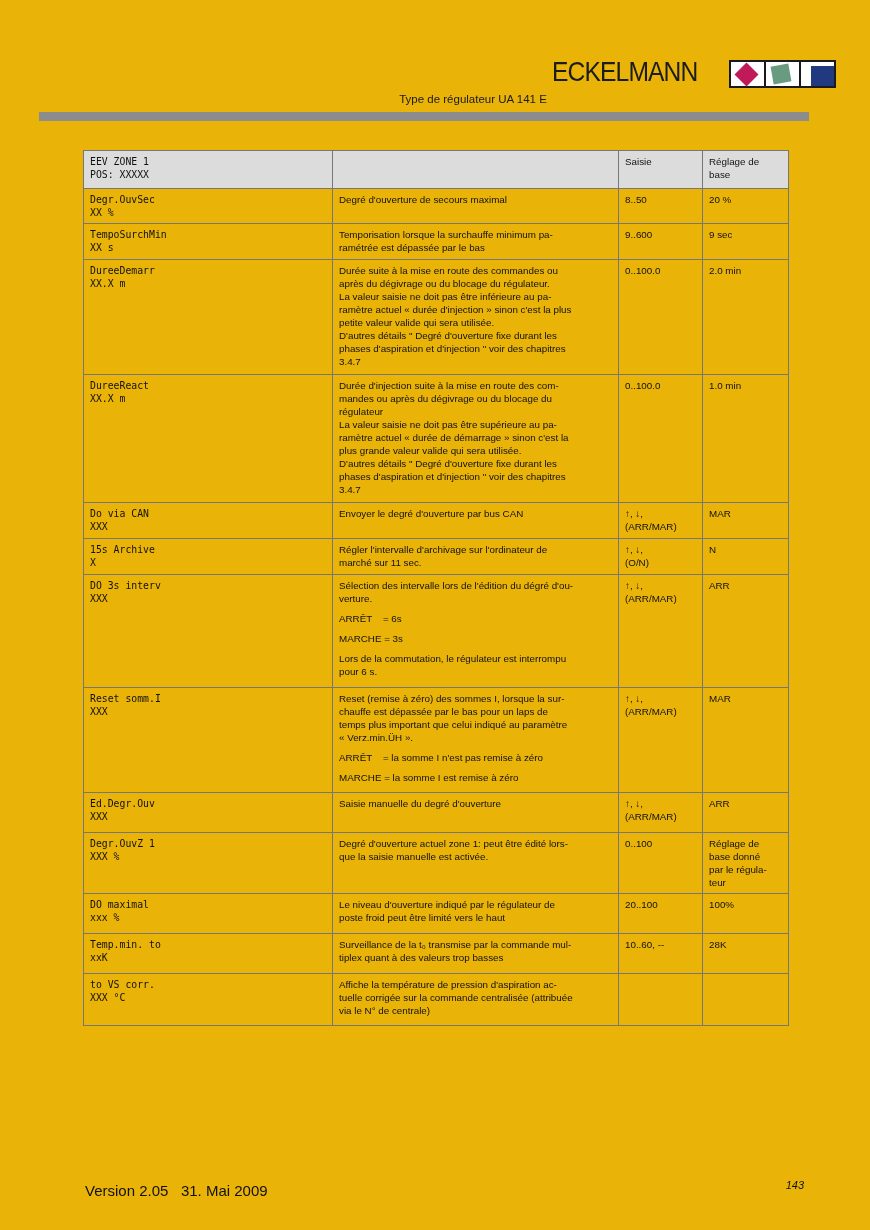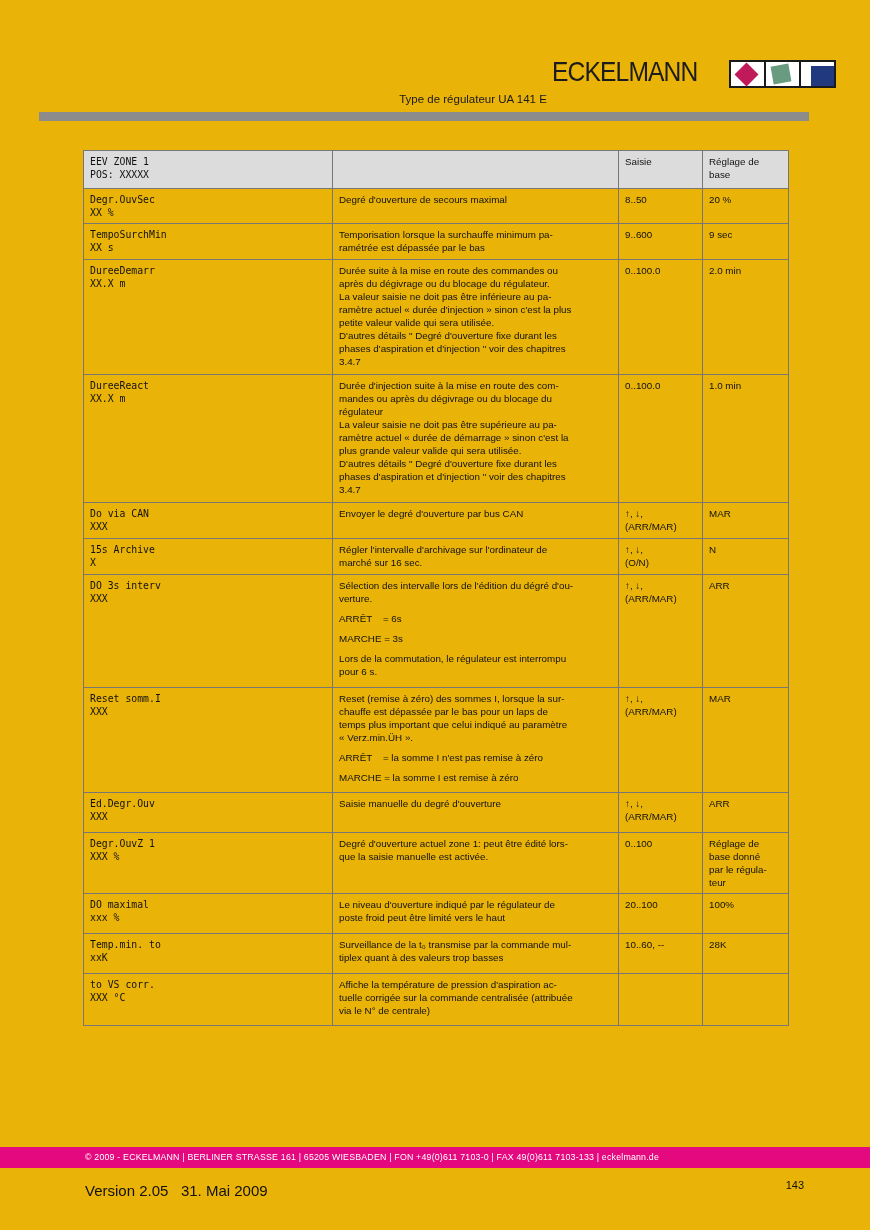--- a/index.html
+++ b/index.html
@@ -47,21 +47,21 @@
   .h52{height:52px}.h60{height:60px}.h105{height:105px}.h113{height:113px}
   .h115{height:115px}.h128{height:128px}
 
   
   .footer-bar{
     position:absolute;left:0;top:1147px;width:870px;height:21px;box-sizing:border-box;
     background:var(--footer_bar,#E4097E);color:#fff;font-size:8.8px;line-height:21px;
     padding-left:85px;letter-spacing:0.2px;
   }
   .version{position:absolute;left:85px;top:1182px;font-size:15px;white-space:pre;color:#111;}
-  .pagenum{position:absolute;top:1179px;right:66px;font-size:11px;color:#111;}
+  .pagenum{position:absolute;top:1179px;right:66px;font-size:11px;color:#111;font-style:italic;}
 </style>
 </head>
 <body>
 
 <div class="page">
 
   <div class="logo">
     <div class="wordmark">ECKELMANN</div>
     <div class="logo-boxes">
       <div class="logo-box">
@@ -188,21 +188,21 @@
 
       <tr class="h36">
         <td class="c-param">
             <div class="param-flex">
               <span>15s Archive</span>
               <span>X</span>
             </div>
           </td>
         <td>
             <div class="para pre">Régler l'intervalle d'archivage sur l'ordinateur de
-marché sur 16 sec.</div>
+marché sur 11 sec.</div>
           </td>
         <td class="pre">↑, ↓,
 (O/N)</td>
         <td class="pre">N</td>
       </tr>
 
       <tr class="h113">
         <td class="c-param">
             <div class="param-flex">
               <span>DO 3s interv</span>
@@ -316,17 +316,16 @@
             <div class="para pre">Affiche la température de pression d'aspiration ac-
 tuelle corrigée sur la commande centralisée (attribuée
 via le N° de centrale)</div>
           </td>
         <td class="pre"></td>
         <td class="pre"></td>
       </tr>
     </tbody>
   </table>
 
-  <div class="footer-bar">© 2009 - ECKELMANN | BERLINER STRASSE 161 | 65205 WIESBADEN | FON +49(0)611 7103-0 | FAX 49(0)611 7103-133 | eckelmann.de</div>
   <div class="version">Version 2.05   31. Mai 2009</div>
   <div class="pagenum">143</div>
 
 </div>
 
 </body></html>

